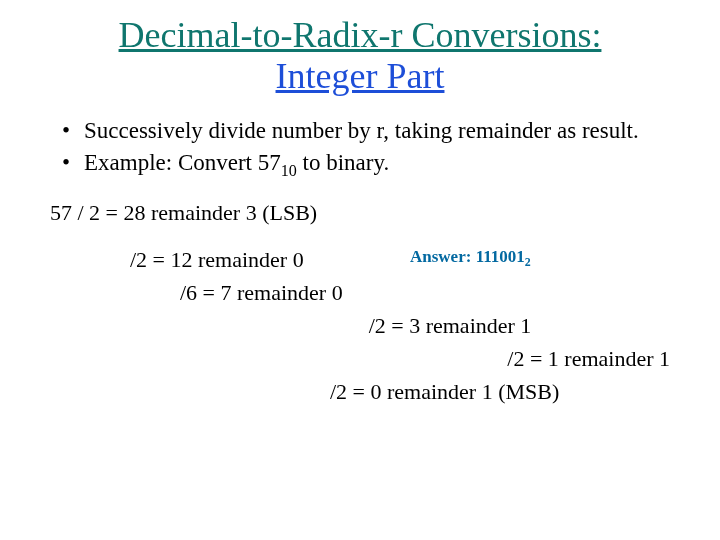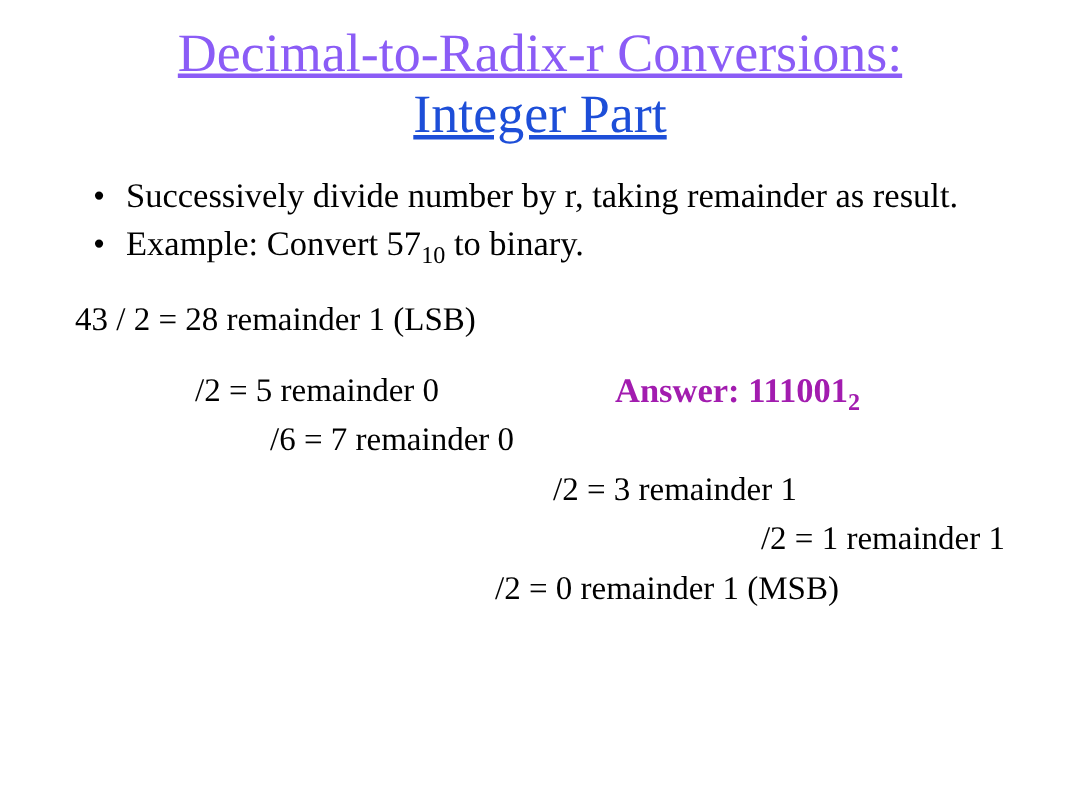--- a/index.html
+++ b/index.html
@@ -17,21 +17,21 @@
     box-sizing: border-box;
   }
   .title {
     text-align: center;
     font-size: 36px;
     line-height: 1.15;
     margin-bottom: 18px;
   }
   .title .line1 {
     text-decoration: underline;
-    color: #8b5cf6;
+    color: #0f766e;
   }
   .title .line2 {
     text-decoration: underline;
     color: #1d4ed8;
   }
   .bullets {
     font-size: 23px;
     line-height: 1.3;
     margin-left: 10px;
     margin-bottom: 18px;
@@ -67,22 +67,22 @@
   .step1 { margin-left: 80px; }
   .step2 { margin-left: 130px; }
   .step3 { margin-left: 180px; text-align: center; }
   .step4 { margin-left: 230px; text-align: right; }
   .step5 { margin-left: 280px; }
   .answer {
     position: absolute;
     left: 360px;
     top: 48px;
     font-weight: bold;
-    color: #a21caf;
-    font-size: 23px;
+    color: #0369a1;
+    font-size: 17px;
   }
 </style>
 </head>
 <body>
 
 <div class="slide">
 
   <div class="title">
     <span class="line1">Decimal-to-Radix-r Conversions:</span><br>
     <span class="line2">Integer Part</span>
@@ -95,22 +95,22 @@
     </div>
     <div class="bullet-row">
       <div class="bullet-dot">•</div>
       <div class="bullet-text">
         <span>Example: Convert 57</span><span class="sub">10</span><span> to binary.</span>
       </div>
     </div>
   </div>
 
   <div class="steps">
-    <div class="step step0">43 / 2 = 28 remainder 1 (LSB)</div>
-    <div class="step step1">/2 = 5 remainder 0</div>
+    <div class="step step0">57 / 2 = 28 remainder 3 (LSB)</div>
+    <div class="step step1">/2 = 12 remainder 0</div>
     <div class="step step2">/6 = 7 remainder 0</div>
     <div class="step step3">/2 = 3 remainder 1</div>
     <div class="step step4">/2 = 1 remainder 1</div>
     <div class="step step5">/2 = 0 remainder 1 (MSB)</div>
 
     <div class="answer">
       <span>Answer: 111001</span><span class="sub">2</span>
     </div>
   </div>
 

